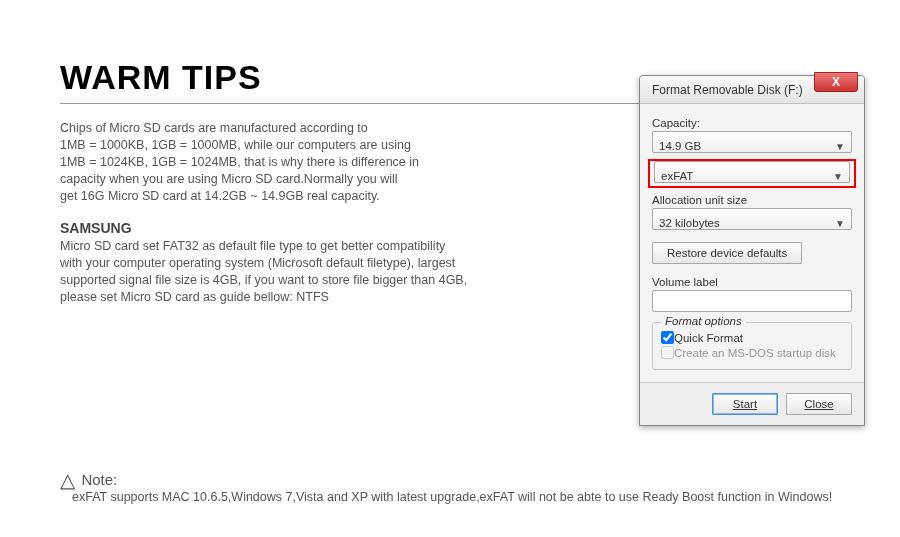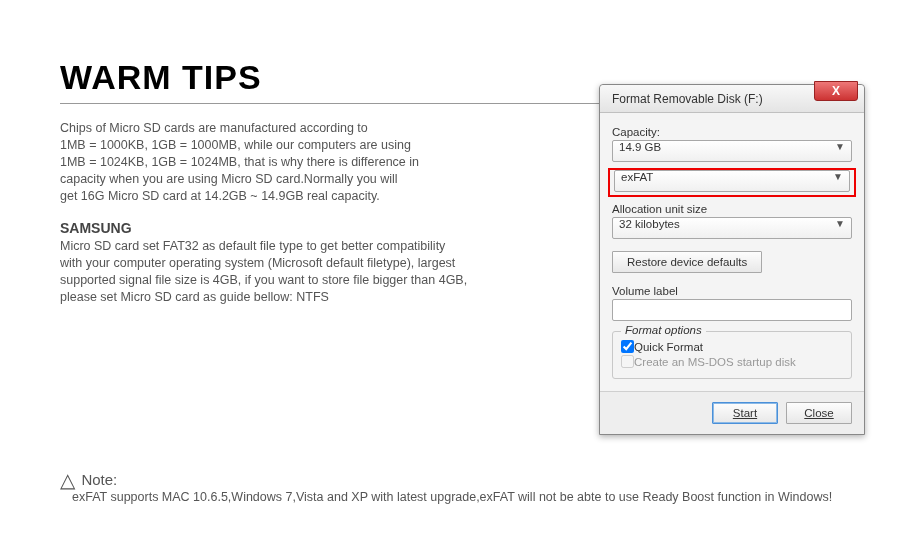--- a/index.html
+++ b/index.html
@@ -10,26 +10,26 @@
 .divider { border-top: 1px solid #999; width: 800px; margin-bottom: 16px; }
 .para { font-size: 12.5px; line-height: 1.35; color: #555; margin-bottom: 16px; }
 .subtitle { font-size: 14px; font-weight: 700; color: #444; margin-top: 12px; margin-bottom: 2px; }
 .steps { font-size: 12.5px; line-height: 1.35; color: #555; margin-top: 30px; }
 .note-wrap { position: absolute; left: 60px; bottom: 33px; width: 800px; }
 .note-head { font-size: 15px; color: #555; display: flex; align-items: baseline; }
 .note-head .tri { font-size: 20px; margin-right: 6px; position: relative; top: 2px; }
 .note-body { font-size: 12.5px; color: #555; margin-left: 12px; }
 
 
-.dialog { position: absolute; right: 35px; top: 84px; width: 266px; background: #f4f4f4; border: 1px solid #888; border-radius: 4px 4px 0 0; box-shadow: 0 2px 6px rgba(0,0,0,.3); }
+.dialog { position: absolute; right: 35px; top: 75px; width: 226px; background: #f4f4f4; border: 1px solid #888; border-radius: 4px 4px 0 0; box-shadow: 0 2px 6px rgba(0,0,0,.3); }
 .dlg-titlebar { height: 28px; background: linear-gradient(#f8f8f8,#e4e4e4); border-bottom: 1px solid #c0c0c0; border-radius: 4px 4px 0 0; display: flex; align-items: center; padding: 0 0 0 12px; font-size: 12px; color: #333; position: relative; }
 .dlg-close { position: absolute; right: 6px; top: -4px; width: 44px; height: 20px; background: linear-gradient(#e77,#c33); border: 1px solid #922; border-radius: 0 0 3px 3px; color: #fff; display: flex; align-items: center; justify-content: center; font-size: 12px; font-weight: bold; }
 .dlg-body { padding: 10px 12px 12px; font-size: 11.5px; color: #333; }
 .lbl { display: block; margin: 3px 0 2px; }
-.sel { width: 100%; height: 22px; border: 1px solid #a8a8a8; background: linear-gradient(#fff,#f0f0f0); border-radius: 2px; display: flex; align-items: flex-start; justify-content: space-between; padding: 0 6px; font-size: 11.5px; }
+.sel { width: 100%; height: 22px; border: 1px solid #a8a8a8; background: linear-gradient(#fff,#f0f0f0); border-radius: 2px; display: flex; align-items: flex-end; justify-content: space-between; padding: 0 6px; font-size: 11.5px; }
 .sel .chev { font-size: 10px; color: #555; }
 .redbox { border: 2px solid #e00; padding: 0 4px 3px; margin: 6px -4px; }
 .btn { height: 22px; border: 1px solid #a8a8a8; background: linear-gradient(#fdfdfd,#e8e8e8); border-radius: 1px; font-size: 11.5px; padding: 0 14px; display: inline-flex; align-items: center; }
 .txt { width: 100%; height: 22px; border: 1px solid #a8a8a8; background: #fff; border-radius: 2px; }
 .group { border: 1px solid #c8c8c8; border-radius: 3px; padding: 6px 8px 8px; margin-top: 10px; position: relative; }
 .group .legend { position: absolute; top: -8px; left: 8px; background: #f4f4f4; padding: 0 4px; font-size: 11.5px; font-style: italic; }
 .chk { display: flex; align-items: center; margin: 2px 0; }
 .chk input { width: 13px; height: 13px; }
 .disabled { color: #999; }
 .dlg-buttons { border-top: 1px solid #cfcfcf; padding: 10px 12px; display: flex; justify-content: flex-end; gap: 8px; background: #eee; text-decoration: underline; }

